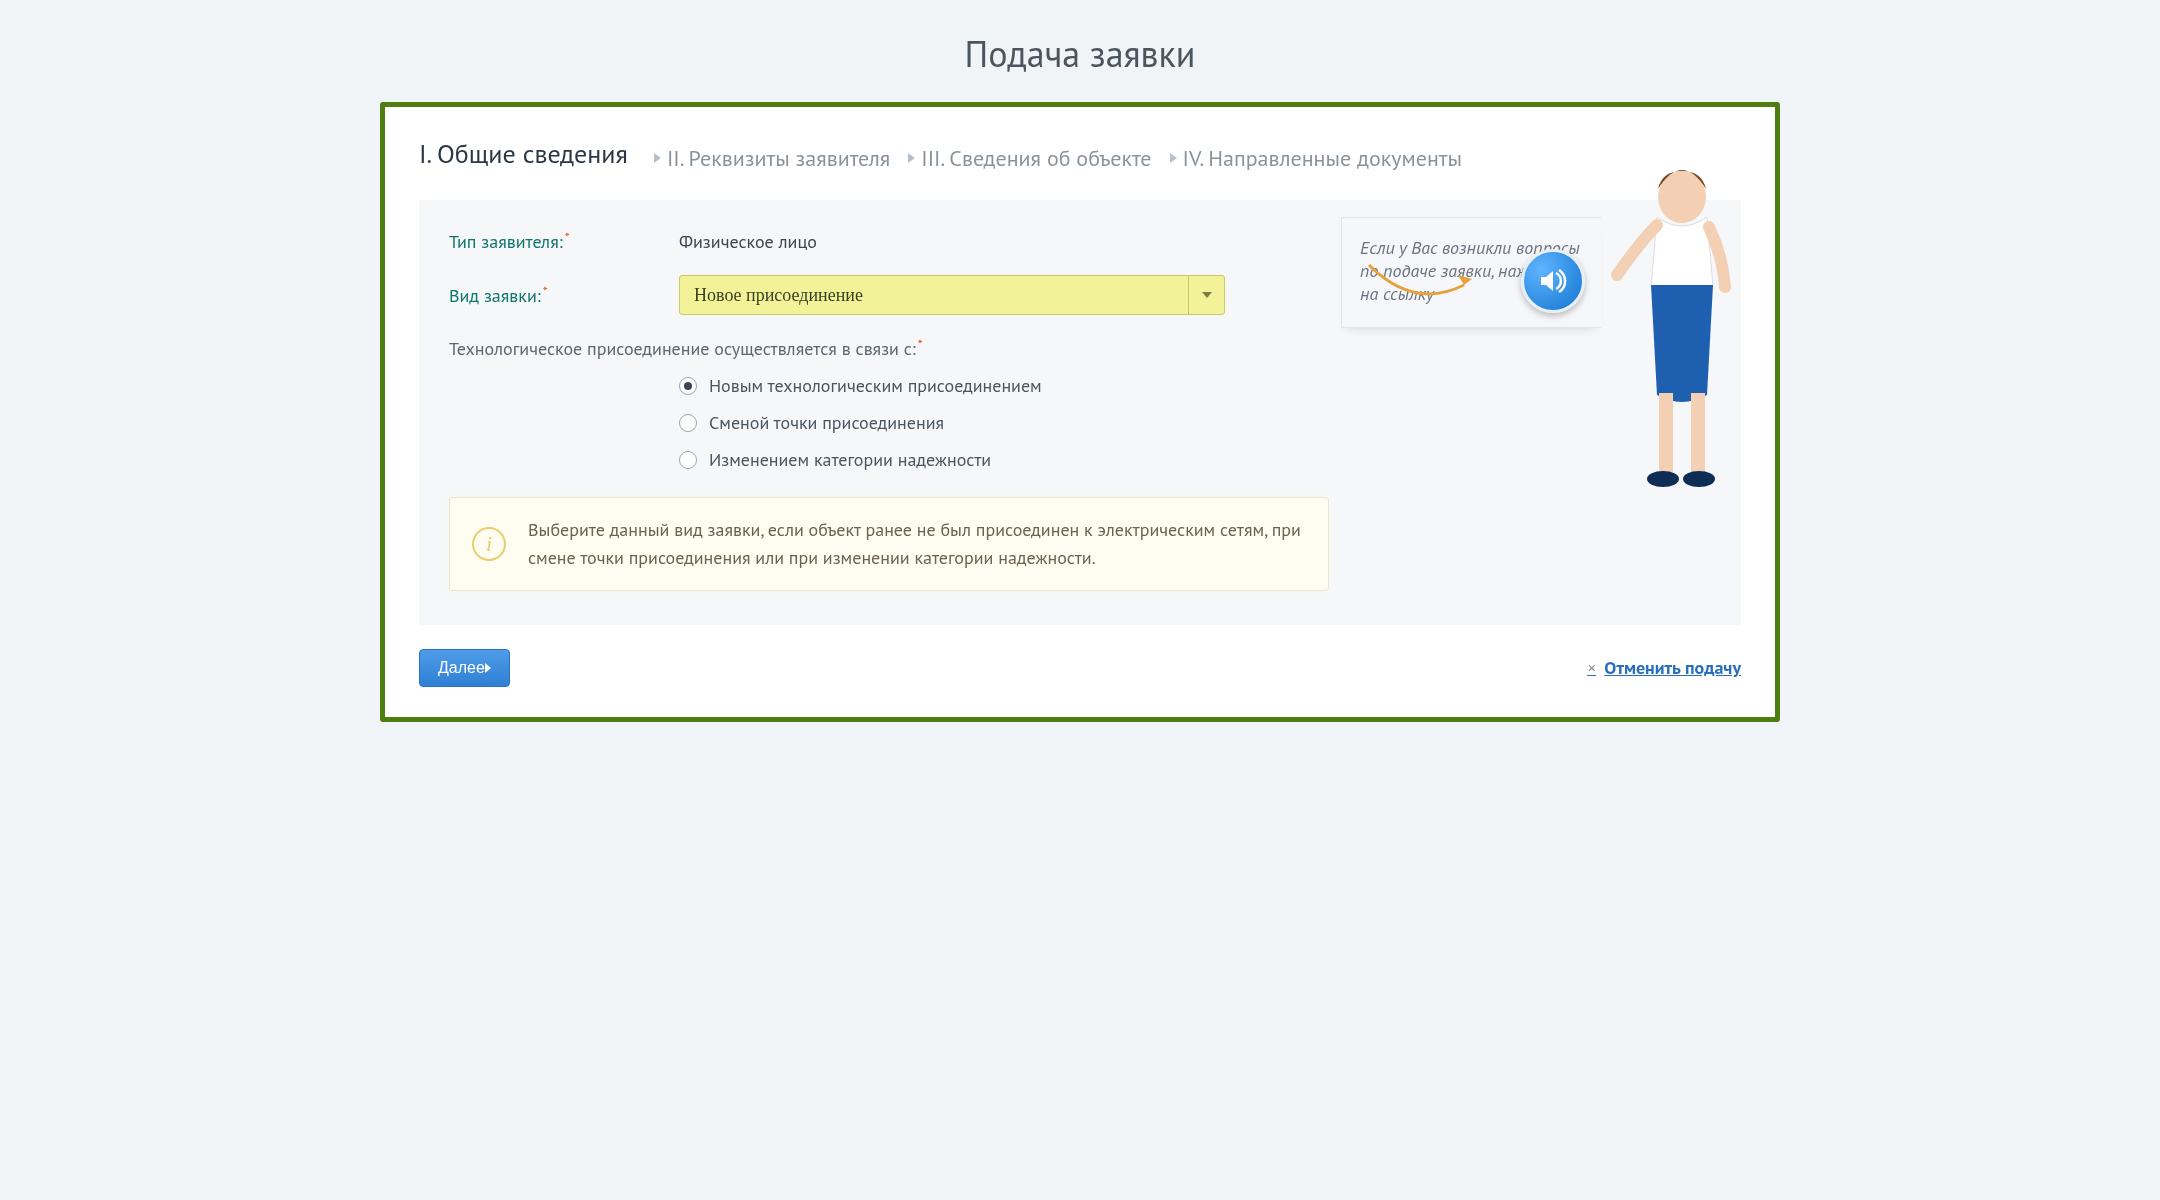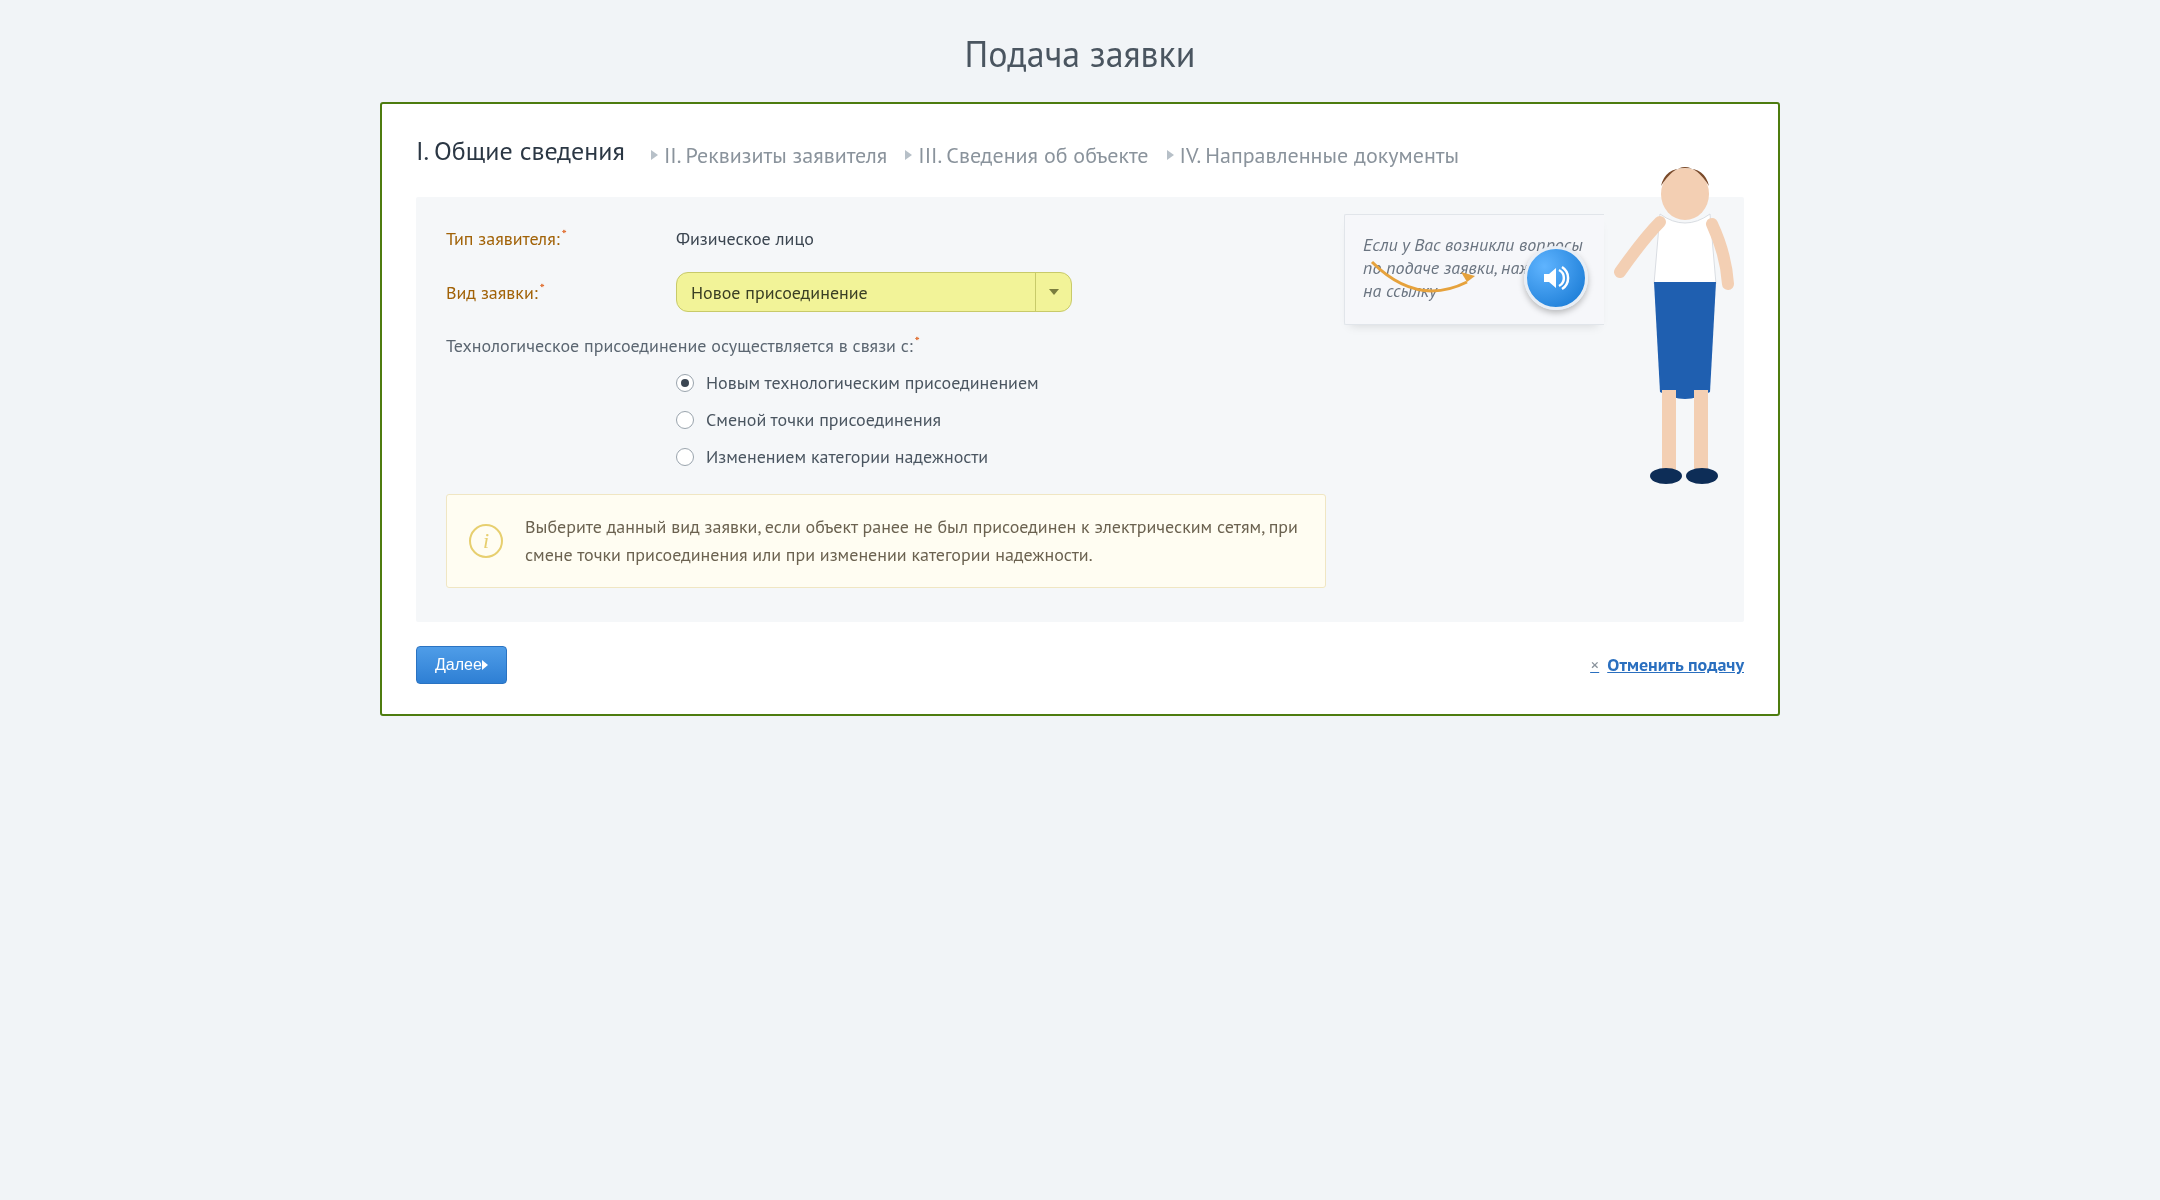--- a/index.html
+++ b/index.html
@@ -17,21 +17,21 @@
   }
   h1 {
     font-weight: 400;
     font-size: 36px;
     color: #4a5560;
     margin-bottom: 25px;
     text-align: center;
   }
   .card {
     background: #fff;
-    border: 2px solid #4d7c0f;
+    border: 5px solid #4d7c0f;
     border-radius: 3px;
     padding: 30px 34px 30px;
     position: relative;
   }
   .steps {
     display: flex;
     align-items: baseline;
     gap: 6px;
     flex-wrap: wrap;
     margin-bottom: 28px;
@@ -63,41 +63,42 @@
     border-radius: 2px;
     position: relative;
   }
   .row {
     display: flex;
     align-items: center;
     margin-bottom: 22px;
   }
   .label {
     width: 230px;
-    color: #a16207;
+    color: #0f766e;
     position: relative;
     flex-shrink: 0;
   }
   .req::after {
     content: "*";
     color: #e06a2b;
     font-size: 14px;
     position: relative;
     top: -6px;
     margin-left: 2px;
   }
   .value { color: #3c4651; }
   .select {
     display: flex;
     align-items: center;
     background: #f2f398;
     border: 1px solid #c8ca6a;
-    border-radius: 12px;
-    width: 396px;
+    border-radius: 3px;
+    width: 546px;
     height: 40px;
+    font-family: Liberation Serif, serif;
   }
   .select-text {
     flex: 1;
     padding: 0 14px;
     color: #3a3f24;
   }
   .select-btn {
     width: 36px; height: 100%;
     border-left: 1px solid #c8ca6a;
     display: flex; align-items: center; justify-content: center;

